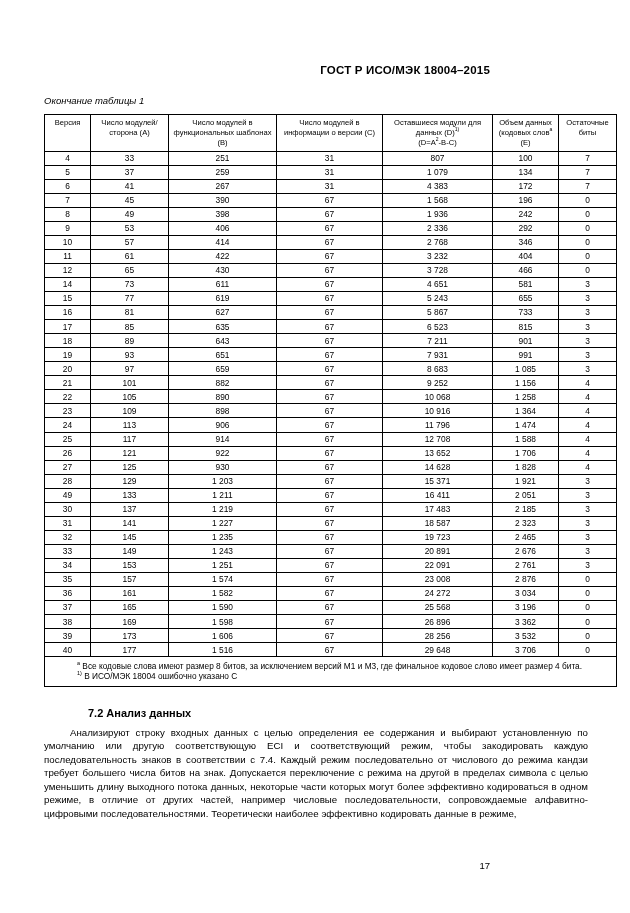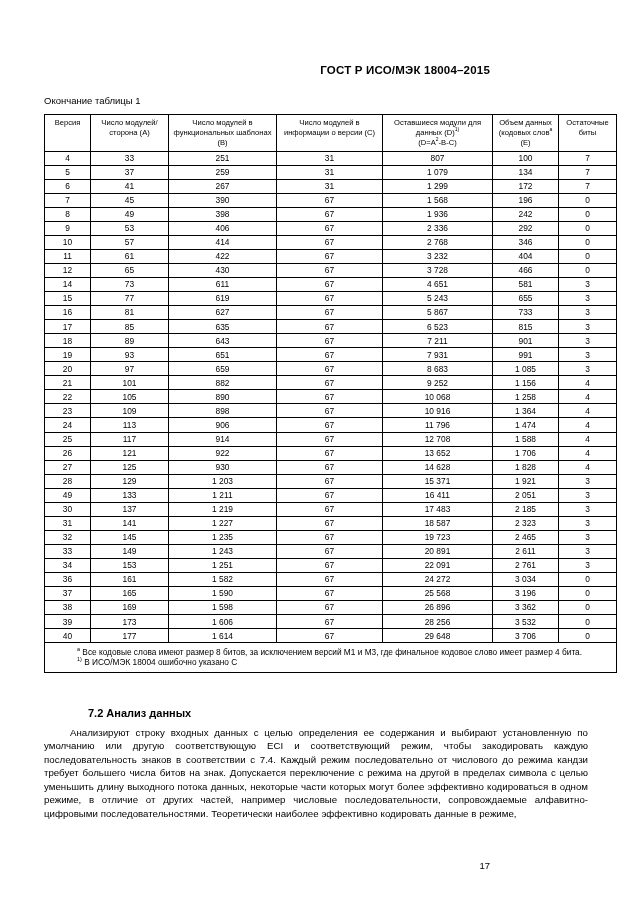--- a/index.html
+++ b/index.html
@@ -29,20 +29,21 @@
     font-size: 11.5px;
     font-weight: bold;
     letter-spacing: 0.2px;
     white-space: nowrap;
   }
   .table-caption {
     position: absolute;
     left: 44px;
     top: 91px;
     font-size: 9.5px;
+    font-style: italic;
   }
   .tbl-wrap {
     position: absolute;
     left: 44px;
     top: 110px;
     width: 544px;
   }
   table.qr {
     border-collapse: collapse;
     width: 544px;
@@ -171,21 +172,21 @@
             <td class="c3">31</td>
             <td class="c4">1 079</td>
             <td class="c5">134</td>
             <td class="c6">7</td>
           </tr>
           <tr>
             <td class="c0">6</td>
             <td class="c1">41</td>
             <td class="c2">267</td>
             <td class="c3">31</td>
-            <td class="c4">1 299</td>
+            <td class="c4">4 383</td>
             <td class="c5">172</td>
             <td class="c6">7</td>
           </tr>
           <tr>
             <td class="c0">7</td>
             <td class="c1">45</td>
             <td class="c2">390</td>
             <td class="c3">67</td>
             <td class="c4">1 568</td>
             <td class="c5">196</td>
@@ -406,33 +407,42 @@
             <td class="c4">19 723</td>
             <td class="c5">2 465</td>
             <td class="c6">3</td>
           </tr>
           <tr>
             <td class="c0">33</td>
             <td class="c1">149</td>
             <td class="c2">1 243</td>
             <td class="c3">67</td>
             <td class="c4">20 891</td>
-            <td class="c5">2 611</td>
+            <td class="c5">2 676</td>
             <td class="c6">3</td>
           </tr>
           <tr>
             <td class="c0">34</td>
             <td class="c1">153</td>
             <td class="c2">1 251</td>
             <td class="c3">67</td>
             <td class="c4">22 091</td>
             <td class="c5">2 761</td>
             <td class="c6">3</td>
           </tr>
           <tr>
+            <td class="c0">35</td>
+            <td class="c1">157</td>
+            <td class="c2">1 574</td>
+            <td class="c3">67</td>
+            <td class="c4">23 008</td>
+            <td class="c5">2 876</td>
+            <td class="c6">0</td>
+          </tr>
+          <tr>
             <td class="c0">36</td>
             <td class="c1">161</td>
             <td class="c2">1 582</td>
             <td class="c3">67</td>
             <td class="c4">24 272</td>
             <td class="c5">3 034</td>
             <td class="c6">0</td>
           </tr>
           <tr>
             <td class="c0">37</td>
@@ -457,21 +467,21 @@
             <td class="c1">173</td>
             <td class="c2">1 606</td>
             <td class="c3">67</td>
             <td class="c4">28 256</td>
             <td class="c5">3 532</td>
             <td class="c6">0</td>
           </tr>
           <tr>
             <td class="c0">40</td>
             <td class="c1">177</td>
-            <td class="c2">1 614</td>
+            <td class="c2">1 516</td>
             <td class="c3">67</td>
             <td class="c4">29 648</td>
             <td class="c5">3 706</td>
             <td class="c6">0</td>
           </tr>
         </tbody>
       <tfoot>
         <tr>
           <td class="note-cell" colspan="7">
             <span class="note-line indent"><sup>a</sup> <span>Все кодовые слова имеют размер 8 битов, за исключением версий M1 и M3, где финальное кодовое слово имеет размер 4 бита.</span></span>

